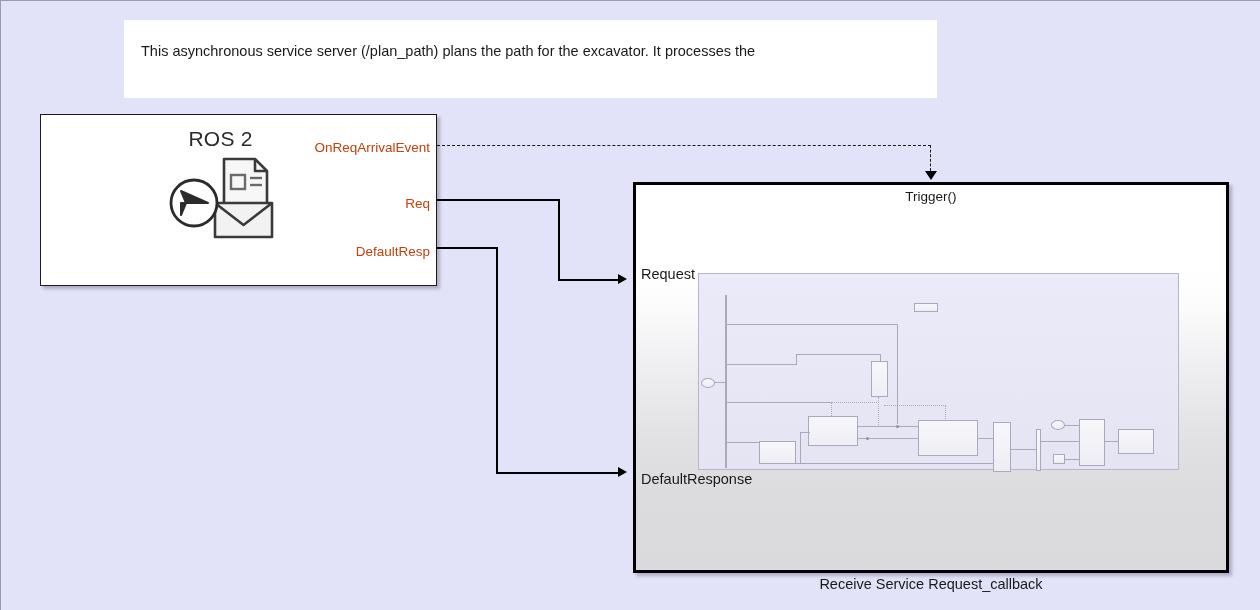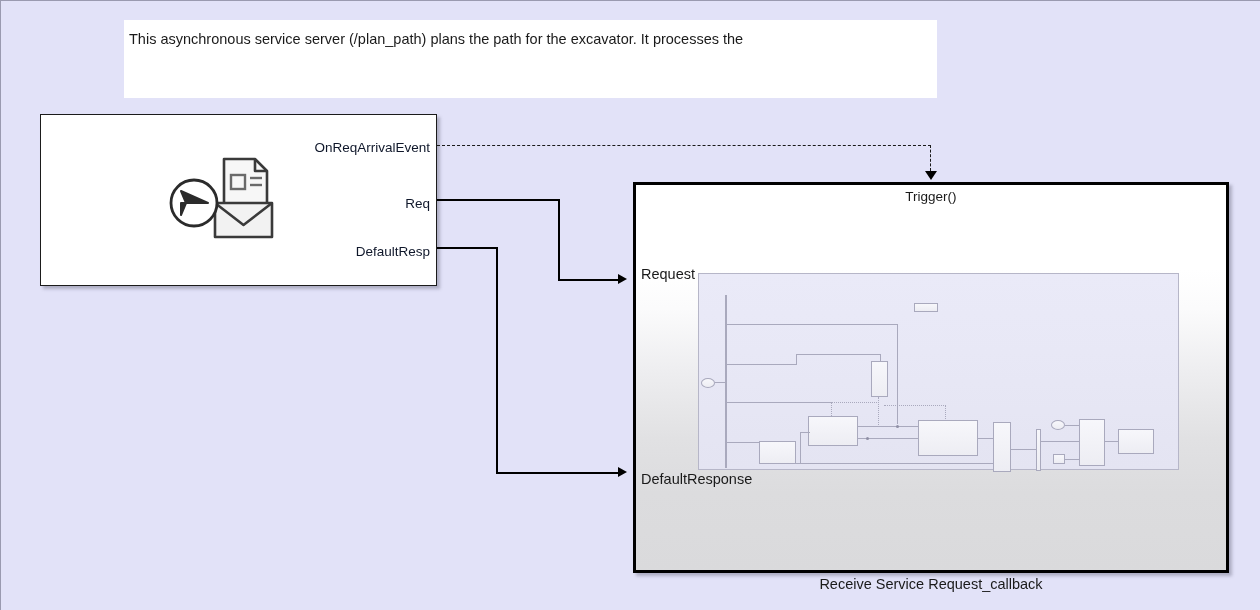--- a/index.html
+++ b/index.html
@@ -21,21 +21,21 @@
   }
 
   
   #annotation {
     position: absolute;
     left: 123px;
     top: 19px;
     width: 813px;
     height: 78px;
     background: #ffffff;
-    padding: 0;
+    padding: 12px;
     box-sizing: border-box;
   }
   #annotation .line {
     font-size: 14.5px;
     line-height: 38px;
     padding-left: 5px;
     white-space: nowrap;
     color: #1a1a1a;
   }
 
@@ -74,21 +74,21 @@
     top: 140px;
     width: 359px;
     text-align: center;
     font-size: 14.5px;
     color: #1a1a1a;
   }
   .port-label {
     position: absolute;
     right: 6px;
     font-size: 13.5px;
-    color: #0f172a;
+    color: #c2410c;
     white-space: nowrap;
   }
   #port-onreq { top: 25px; }
   #port-req   { top: 81px; }
   #port-defresp { top: 129px; text-align: center; }
 
   
   #subsystem {
     position: absolute;
     left: 632px;
@@ -208,20 +208,21 @@
 </head>
 <body>
 
 <div id="canvas">
 
   <div id="annotation">
     <div class="line">This asynchronous service server (/plan_path) plans the path for the excavator. It processes the</div>
   </div>
 
   <div id="ros-block">
+    <div id="ros-title">ROS 2</div>
 
     <div id="ros-icon">
       <svg viewBox="0 0 112 90" width="112" height="90">
 
         <path d="M57 6 L88 6 L100 18 L100 58 L57 58 Z" fill="#f7f7f7" stroke="#3a3a3a" stroke-width="2.6" stroke-linejoin="round"></path>
         <path d="M88 6 L88 18 L100 18" fill="none" stroke="#3a3a3a" stroke-width="2.6" stroke-linejoin="round"></path>
         <rect x="64" y="22" width="14" height="14" fill="none" stroke="#6a6a6a" stroke-width="2.4"></rect>
         <line x1="83" y1="25" x2="95" y2="25" stroke="#6a6a6a" stroke-width="2.4"></line>
         <line x1="83" y1="32" x2="95" y2="32" stroke="#6a6a6a" stroke-width="2.4"></line>
 

